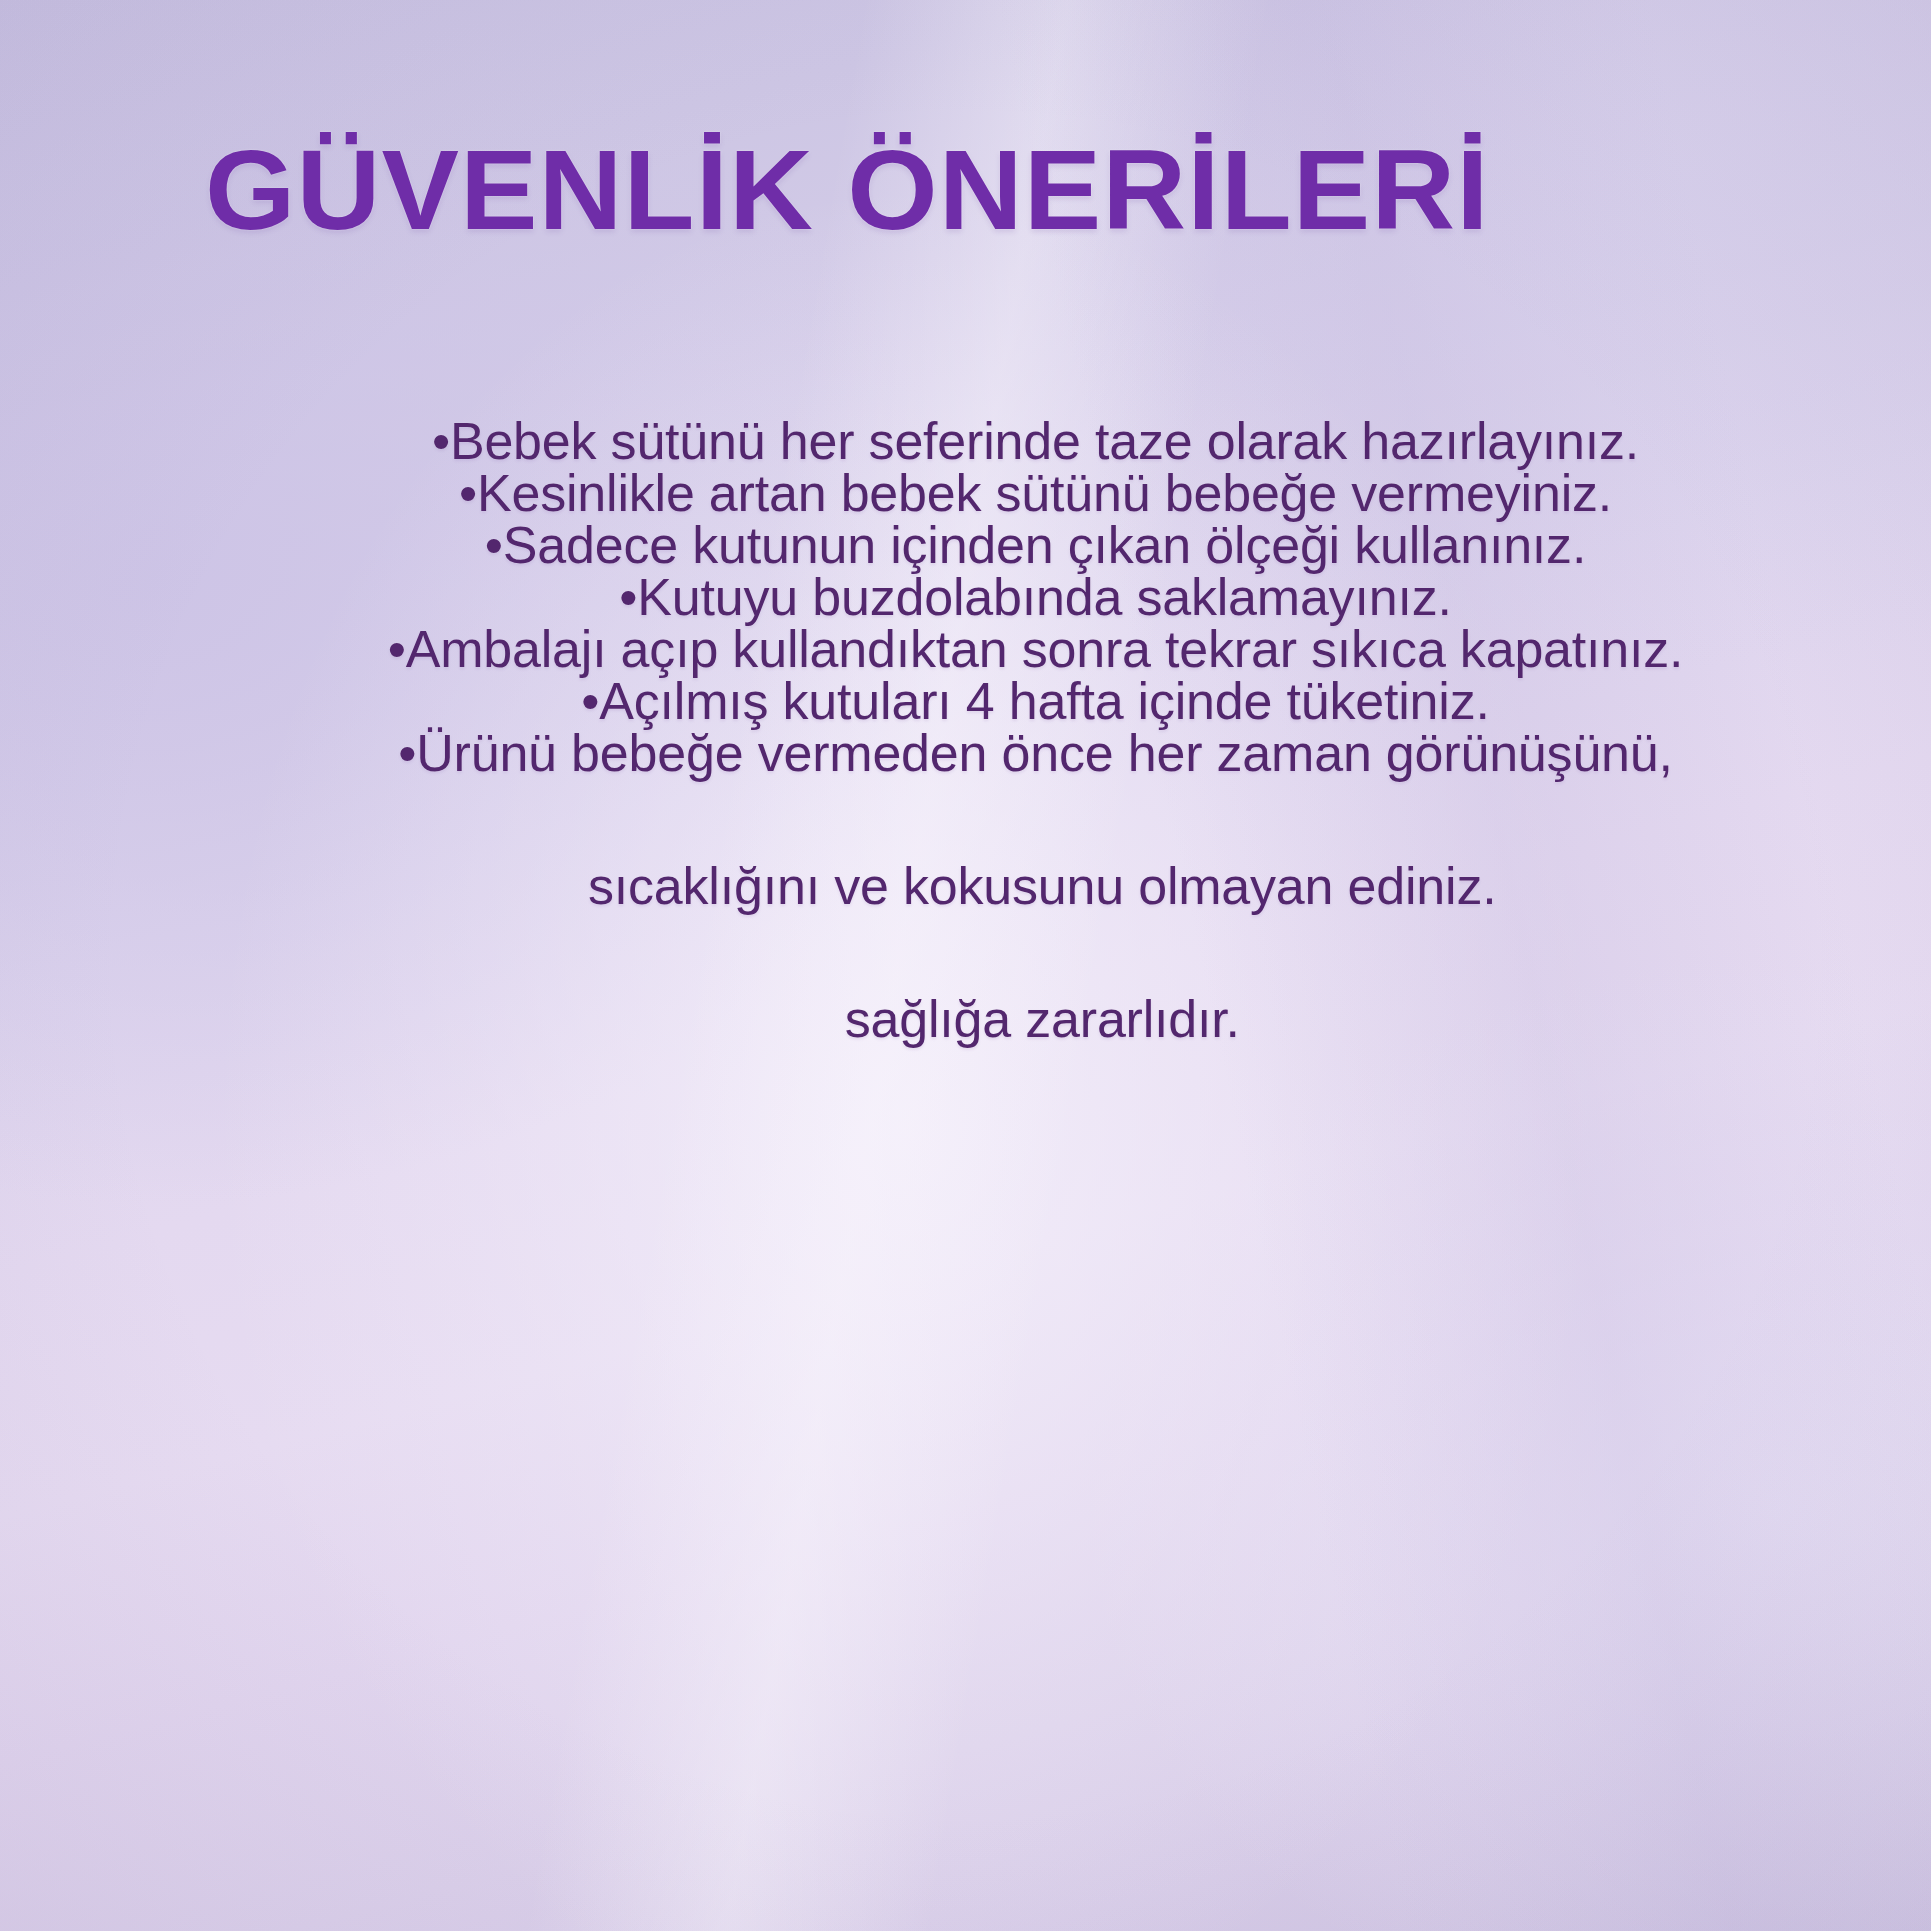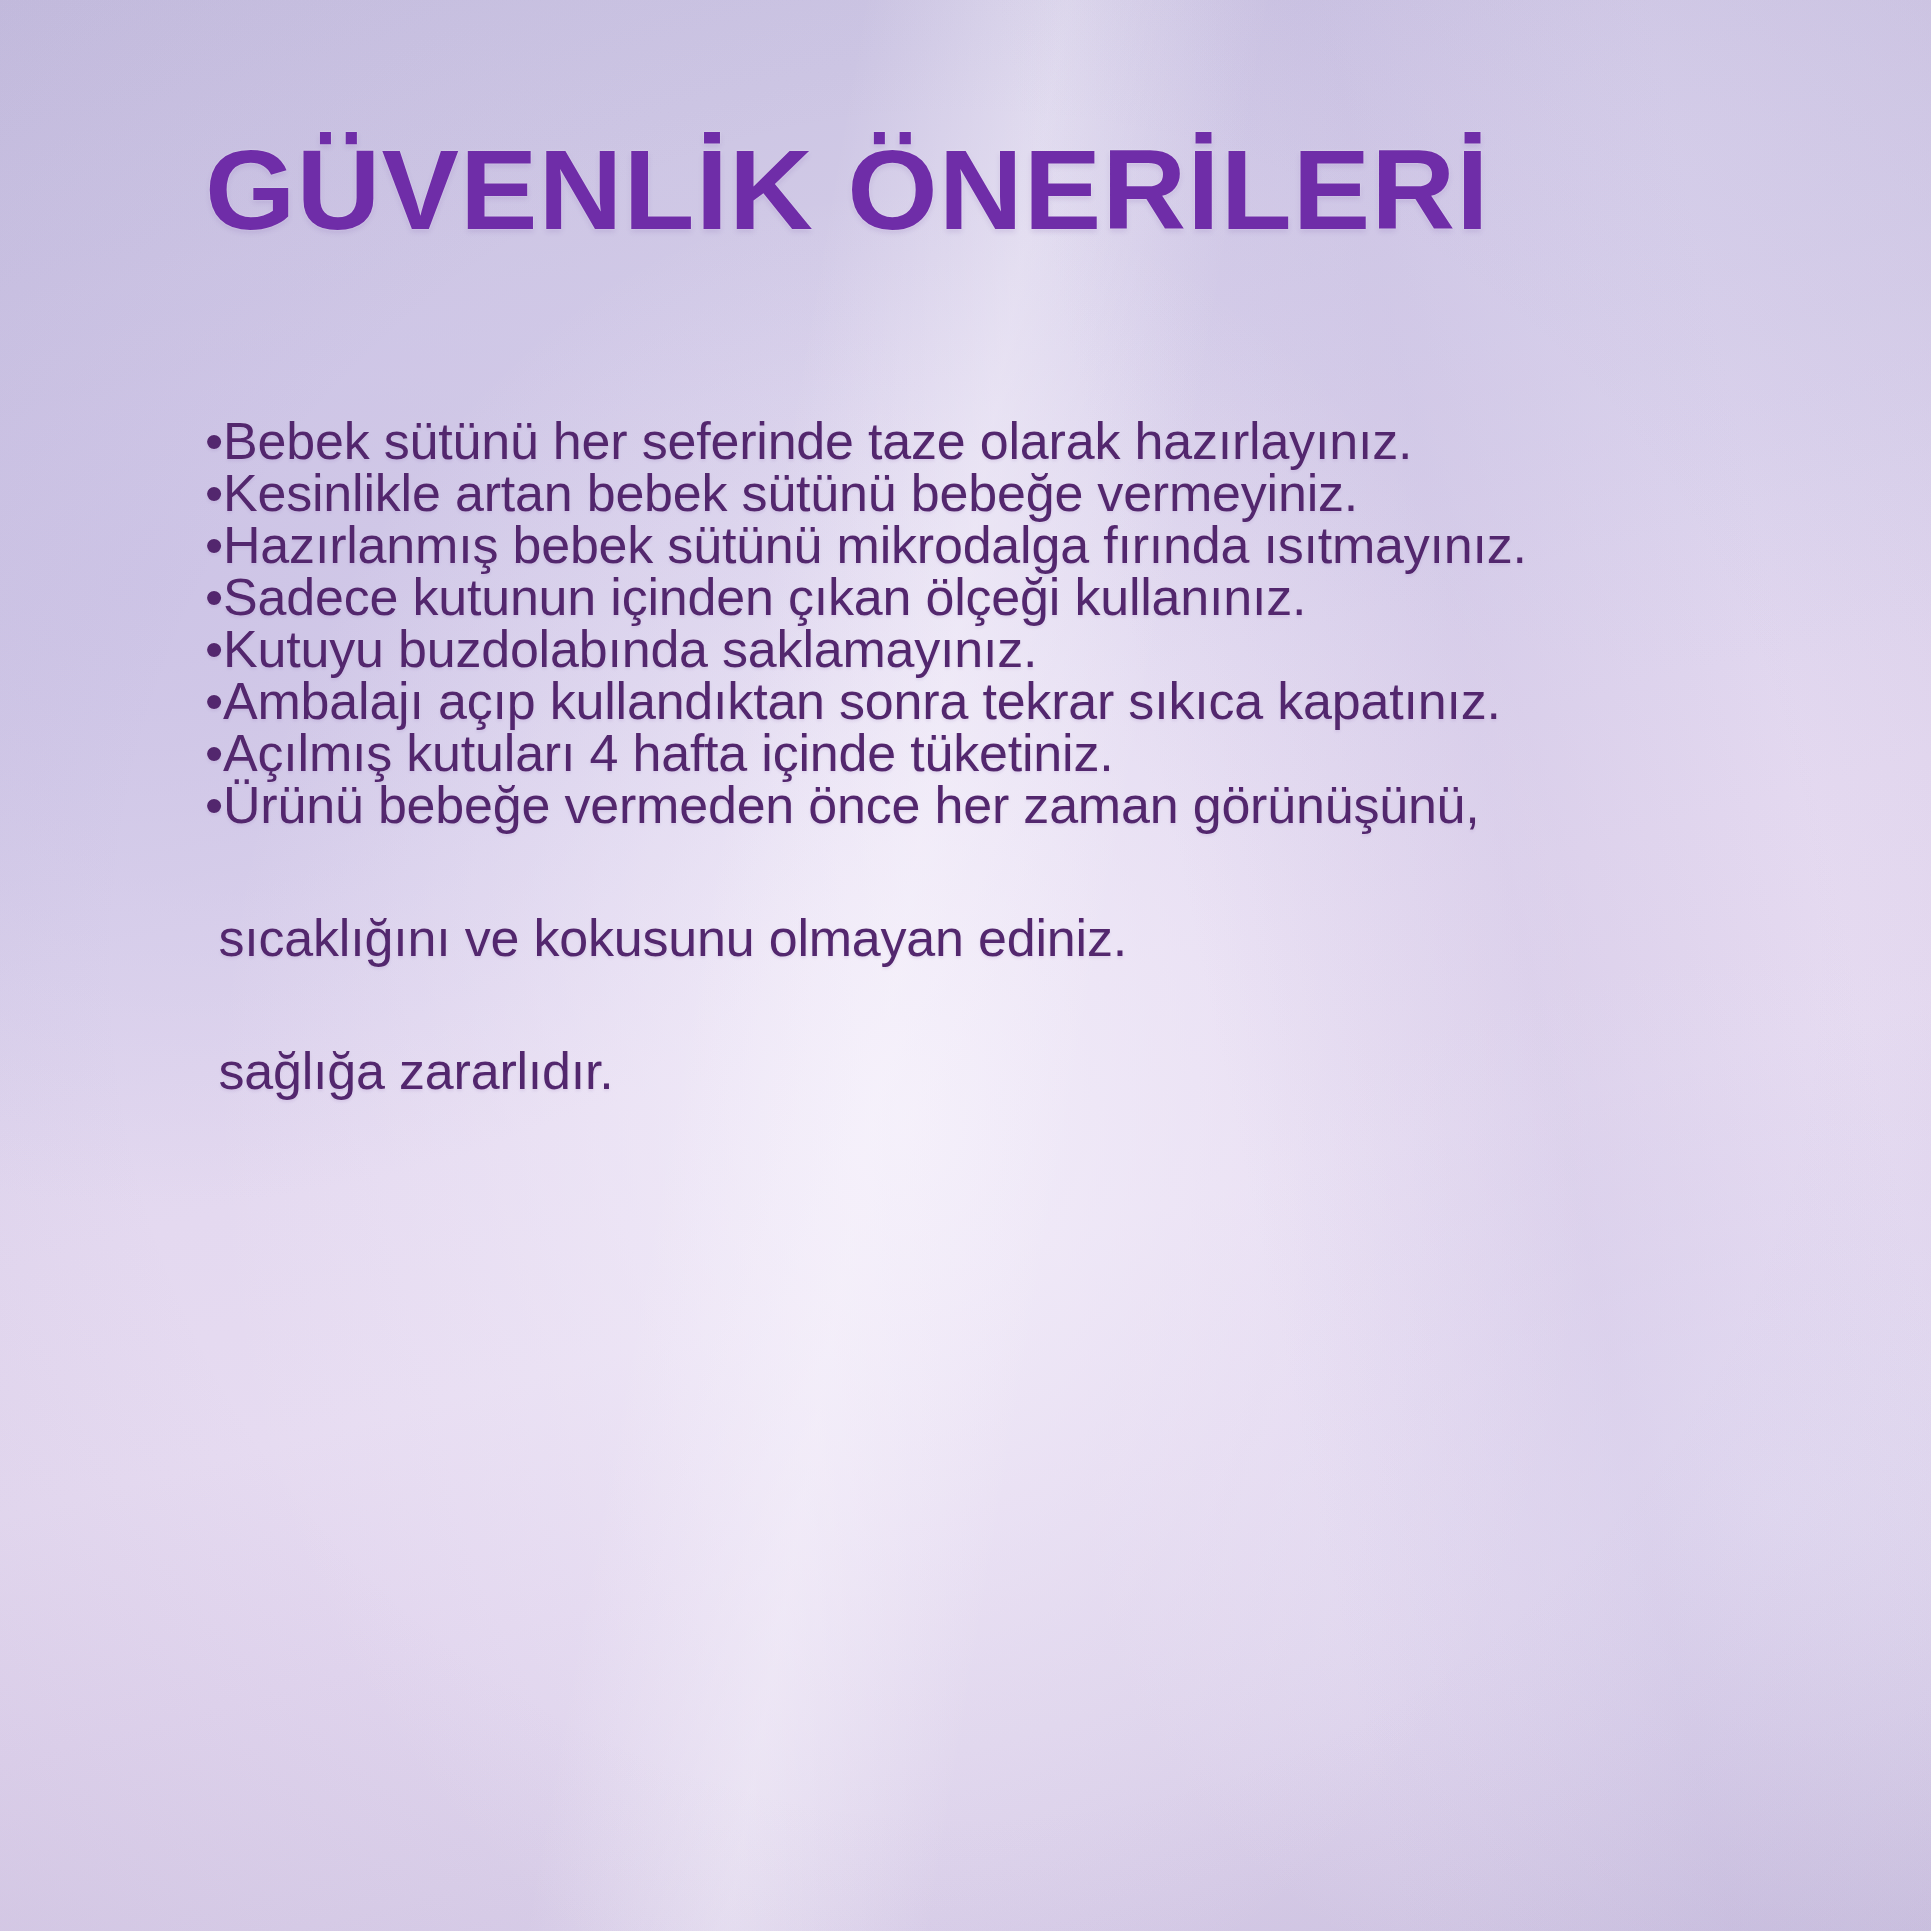--- a/index.html
+++ b/index.html
@@ -14,20 +14,21 @@
     font-family: "Liberation Sans", sans-serif;
     background: #d9d2ea;
   }
 
   #poster {
     position: relative;
     width: 1931px;
     height: 1931px;
     overflow: hidden;
     background: #5eead4;
+    text-align: center;
   }
 
   
   .bg-layer {
     position: absolute;
     inset: 0;
     pointer-events: none;
   }
   .bg-base {
     background:
@@ -143,21 +144,20 @@
   <div class="bg-layer bg-streak-b"></div>
   <div class="bg-layer bg-vignette"></div>
 
   <div class="content">
 
     <h1 class="title">GÜVENLİK ÖNERİLERİ</h1>
 
     <ul class="bullet-list">
       <li class="bullet-item">•Bebek sütünü her seferinde taze olarak hazırlayınız.</li>
       <li class="bullet-item">•Kesinlikle artan bebek sütünü bebeğe vermeyiniz.</li>
-      <li class="bullet-item">•Hazırlanmış bebek sütünü mikrodalga fırında ısıtmayınız.</li>
       <li class="bullet-item">•Sadece kutunun içinden çıkan ölçeği kullanınız.</li>
       <li class="bullet-item">•Kutuyu buzdolabında saklamayınız.</li>
       <li class="bullet-item">•Ambalajı açıp kullandıktan sonra tekrar sıkıca kapatınız.</li>
       <li class="bullet-item">•Açılmış kutuları 4 hafta içinde tüketiniz.</li>
       <li class="bullet-item">•Ürünü bebeğe vermeden önce her zaman görünüşünü,</li>
       <li class="bullet-item wrap-cont">sıcaklığını ve kokusunu olmayan ediniz.</li>
       <li class="bullet-item wrap-cont">sağlığa zararlıdır.</li>
     </ul>
 
   </div>

